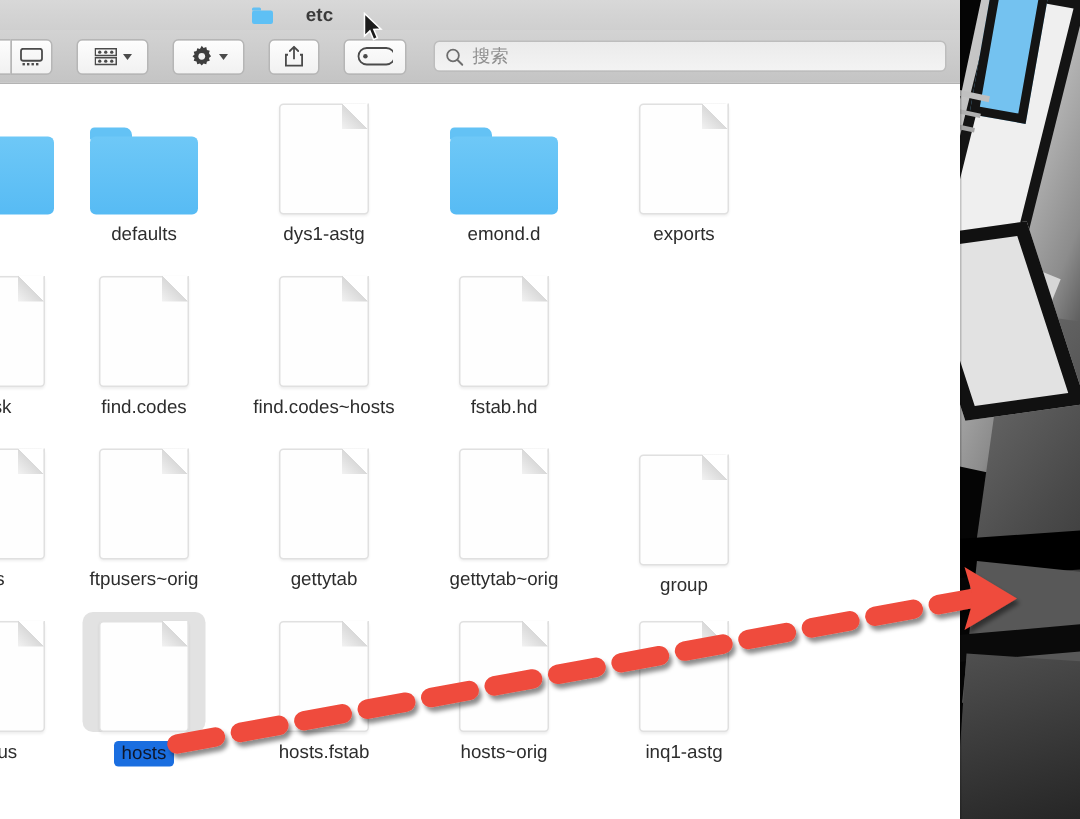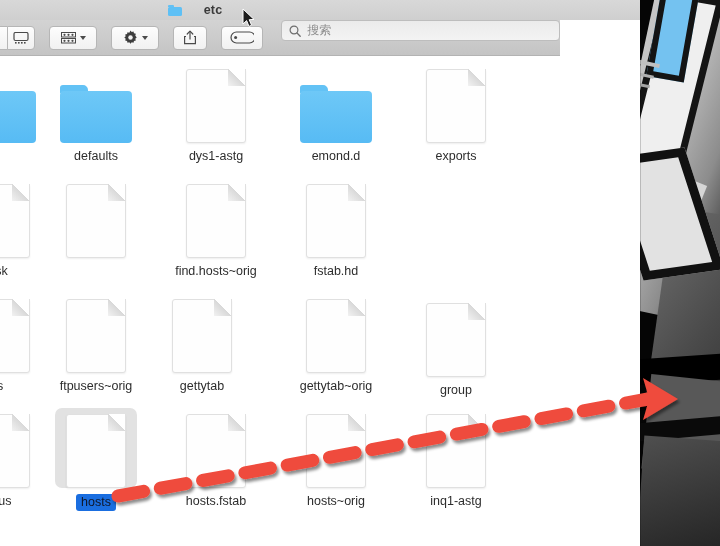--- a/index.html
+++ b/index.html
@@ -137,24 +137,25 @@
   }
   .title-text {
     font-size: 12.5px; color: #3a3a3a; font-weight: 600;
     letter-spacing: 0.1px;
   }
 
   
   .toolbar {
     position: absolute;
     top: 20px; left: 0;
-    width: 560px; height: 36px;
+    width: 640px; height: 36px;
     background: linear-gradient(to bottom, #d3d3d3 0%, #cbcbcb 55%, #c4c4c4 100%);
     border-bottom: 1px solid #b3b3b3;
     display: flex;
+    align-items: center;
     padding-left: 0px;
     box-sizing: border-box;
   }
   .tb-group {
     display: flex; align-items: center;
     margin-left: 6px;
   }
   .tb-btn {
     background: linear-gradient(to bottom,#fdfdfd,#f1f1f1);
     border: 1px solid #b6b6b6;
@@ -433,28 +434,29 @@
             </div>
           </div>
           <div class="label">lsk</div>
         </div>
         <div class="cell" style="left: 41px; top: 125px;">
           <div class="icon-box" style="position: relative;">
             <div class="doc" style="position: relative;">
               <div class="fold2"></div>
             </div>
           </div>
+          <div class="label">find.codes</div>
         </div>
         <div class="cell" style="left: 161px; top: 125px;">
           <div class="icon-box" style="position: relative;">
             <div class="doc" style="position: relative;">
               <div class="fold2"></div>
             </div>
           </div>
-          <div class="label">find.hosts~orig</div>
+          <div class="label">find.codes~hosts</div>
         </div>
         <div class="cell" style="left: 281px; top: 125px;">
           <div class="icon-box" style="position: relative;">
             <div class="doc" style="position: relative;">
               <div class="fold2"></div>
             </div>
           </div>
           <div class="label">fstab.hd</div>
         </div>
         <div class="cell partial" style="left: -55px; top: 240px;">
@@ -466,21 +468,21 @@
           <div class="label">s</div>
         </div>
         <div class="cell" style="left: 41px; top: 240px;">
           <div class="icon-box" style="position: relative;">
             <div class="doc" style="position: relative;">
               <div class="fold2"></div>
             </div>
           </div>
           <div class="label">ftpusers~orig</div>
         </div>
-        <div class="cell" style="left: 147px; top: 240px;">
+        <div class="cell" style="left: 161px; top: 240px;">
           <div class="icon-box" style="position: relative;">
             <div class="doc" style="position: relative;">
               <div class="fold2"></div>
             </div>
           </div>
           <div class="label">gettytab</div>
         </div>
         <div class="cell" style="left: 281px; top: 240px;">
           <div class="icon-box" style="position: relative;">
             <div class="doc" style="position: relative;">

